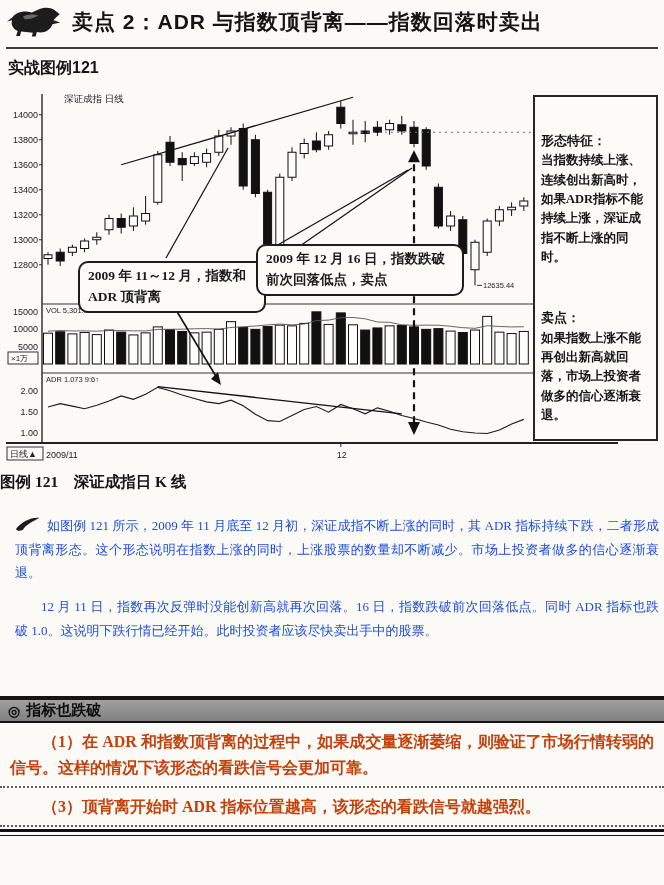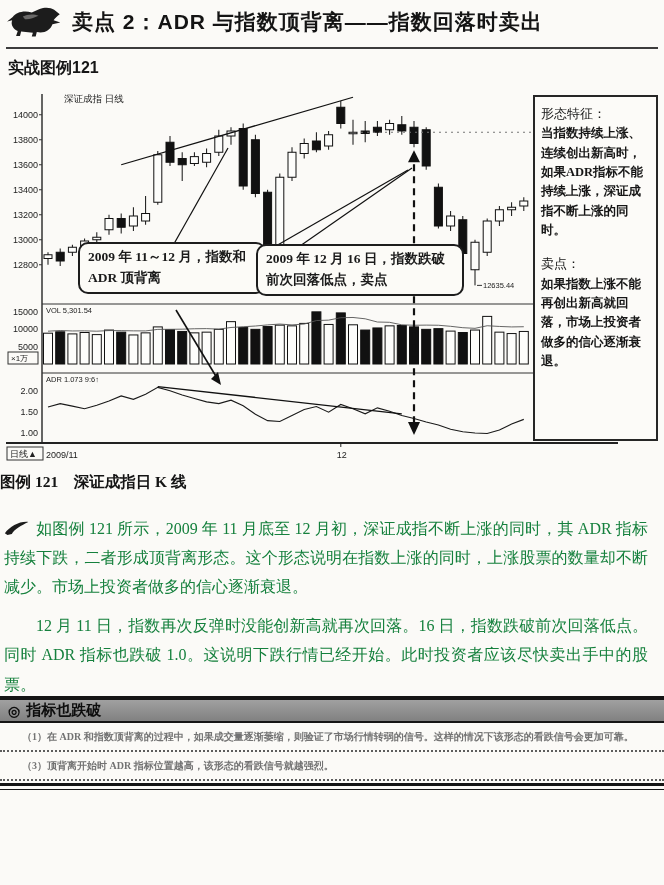--- a/index.html
+++ b/index.html
@@ -14,46 +14,46 @@
   .bull{width:56px;height:36px;flex:0 0 auto;}
 
   .section-label{position:absolute;top:58px;left:8px;font-family:Liberation Sans, sans-serif;
        font-weight:bold;font-size:16px;color:#151515;}
 
   
   .figure{position:absolute;top:86px;left:6px;width:652px;height:378px;}
   #kline-svg{position:absolute;left:0;top:0;}
   .callout{position:absolute;border:2px solid #1d1d1d;border-radius:10px;background:#fcfbf7;
        padding:3px 8px;font-size:13.5px;font-weight:bold;line-height:1.55;text-align:left;}
-  .callout1{left:72px;top:156px;width:168px;}
+  .callout1{left:72px;top:175px;width:168px;}
   .callout2{left:250px;top:158px;width:188px;}
   .sidebar{position:absolute;left:527px;top:9px;width:125px;height:346px;border:2px solid #262626;
        background:#fcfbf8;padding:7px 6px;box-sizing:border-box;font-size:12.5px;line-height:1.55;
        font-weight:600;color:#161616;}
-  .sidebar .sb-h{font-weight:normal;font-size:13px;}
+  .sidebar .sb-h{font-weight:bold;font-size:13px;margin-top:27px;}
   .sidebar .sb-gap{height:14px;}
 
   .caption{position:absolute;top:472px;left:0;width:664px;font-weight:bold;
        font-size:15.5px;color:#141414;}
 
   
-  .body-text{position:absolute;top:514px;left:4px;width:644px;font-size:16px;line-height:1.82;
-       text-align:justify;color:#15803d;}
+  .body-text{position:absolute;top:514px;left:15px;width:644px;font-size:13px;line-height:1.82;
+       text-align:justify;color:#1d4ed8;}
   .para2{text-indent:2em;margin-top:10px;}
   .pen-icon{display:inline-block;width:26px;height:16px;vertical-align:-2px;margin-right:6px;}
 
   
   .tips{position:absolute;top:696px;left:0;width:664px;}
   .tips-bar{height:27px;background:linear-gradient(180deg,#a0a0a0,#818181);
        border-top:4px solid #151515;border-bottom:2px solid #151515;display:flex;align-items:center;
        padding-left:8px;box-sizing:border-box;font-family:"Liberation Sans",sans-serif;
        font-weight:bold;font-size:15px;color:#0d0d0d;}
   .circle-icon{margin-right:6px;font-size:14px;}
-  .tip-item{padding:6px 2px 5px;font-size:10px;line-height:1.62;font-weight:bold;
-       text-align:justify;text-indent:2em;border-bottom:2px dotted #5d5d5d;color:#737373;}
+  .tip-item{padding:6px 10px 5px;font-size:16px;line-height:1.62;font-weight:bold;
+       text-align:justify;text-indent:2em;border-bottom:2px dotted #5d5d5d;color:#c2410c;}
   .tip-item:last-of-type{border-bottom:none;}
   .tips-end{margin-top:2px;height:3px;border-top:3px solid #141414;border-bottom:1px solid #141414;}
 </style>
 </head>
 <body>
 
 <div class="page">
 
   <div class="hdr">
     <svg class="bull" viewBox="0 0 100 60">

